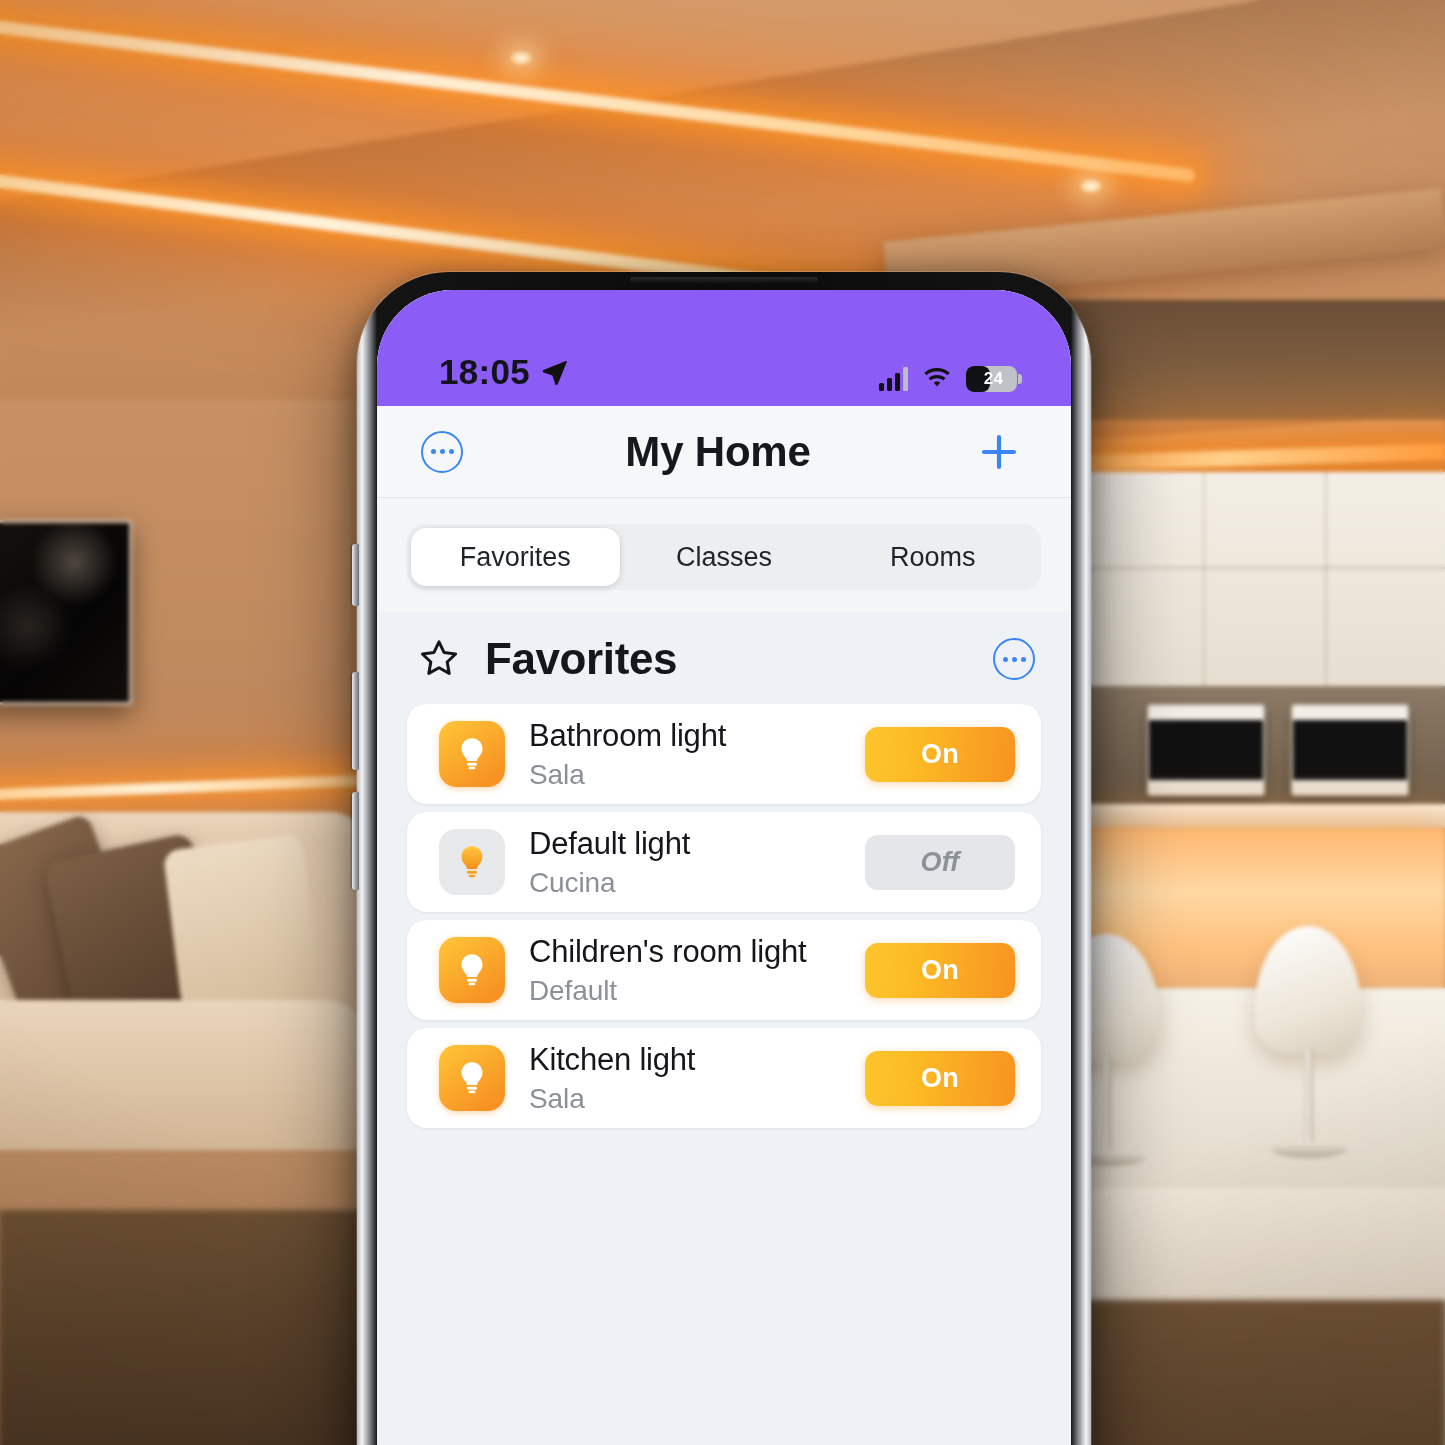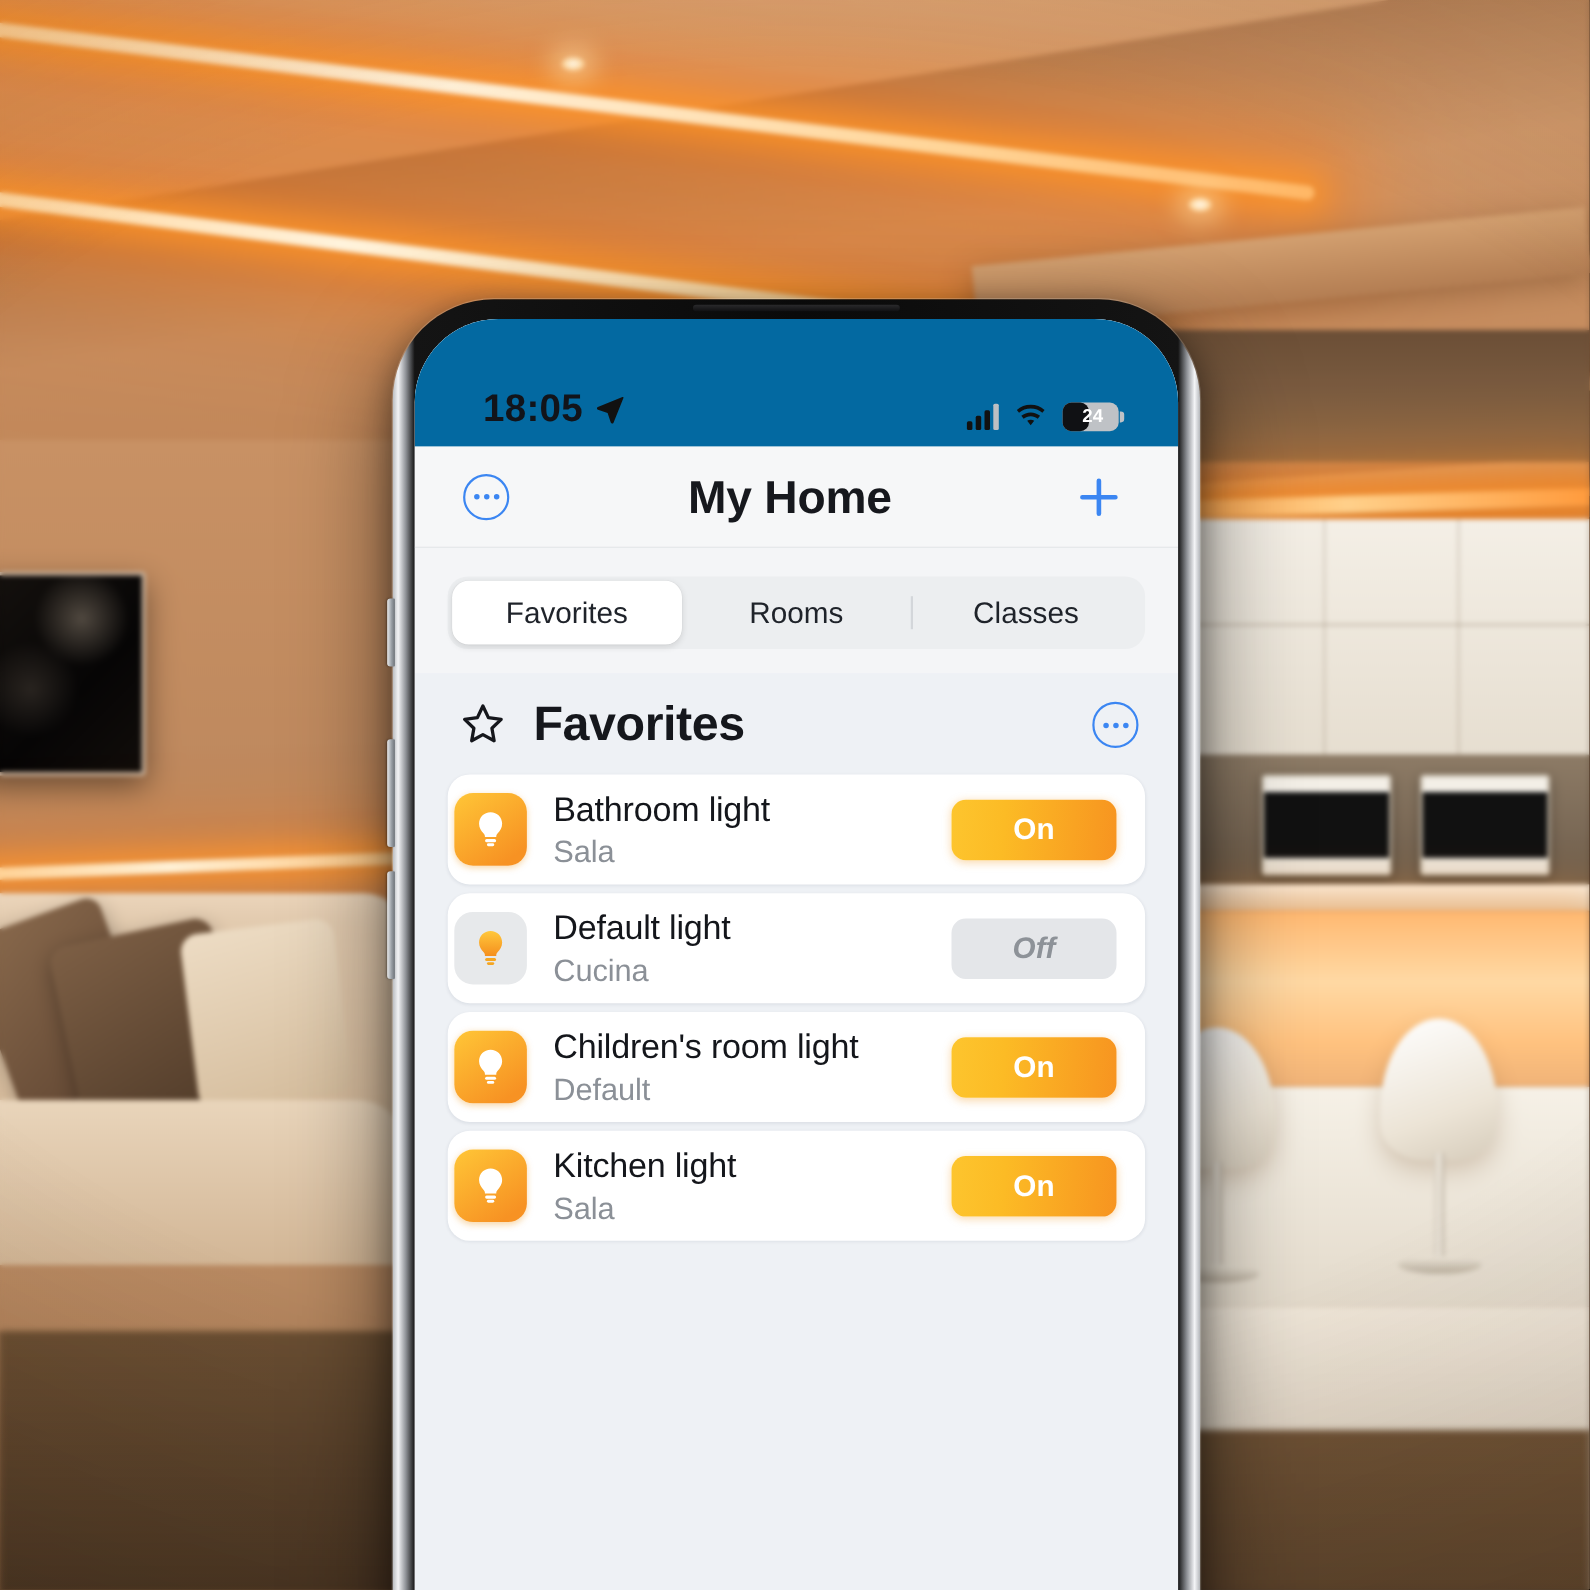--- a/index.html
+++ b/index.html
@@ -236,21 +236,21 @@
   .btn-voldn  { top:520px; height:98px; }
 
   
   .app { position:absolute; inset:0; background:#f4f5f7; display:flex; flex-direction:column; }
 
   
   .statusbar {
     height:116px; padding:0 54px 0 62px;
     display:flex; align-items:flex-end; justify-content:space-between;
     padding-bottom:14px;
-    background:#0369a1;
+    background:#8b5cf6;
   }
   .clock { font-size:35px; font-weight:600; color:#12141a; letter-spacing:.3px; display:flex; align-items:center; gap:9px;}
   .loc-arrow { display:block; }
   .status-right { display:flex; align-items:center; gap:13px; }
   .sig { display:flex; align-items:flex-end; gap:3px; height:24px; }
   .sig i { display:block; width:5px; border-radius:1.5px; background:#111; }
   .sig i:nth-child(1){ height:8px; }
   .sig i:nth-child(2){ height:13px; }
   .sig i:nth-child(3){ height:18px; }
   .sig i:nth-child(4){ height:24px; background:#bdbfc3; }
@@ -318,21 +318,21 @@
     display:flex; align-items:center; justify-content:space-between;
     padding:22px 6px 20px 8px;
   }
   .section-left { display:flex; align-items:center; gap:22px; }
   .section-title { font-size:44px; font-weight:600; color:#15171c; letter-spacing:-.4px; }
 
   .card-list { display:flex; flex-direction:column; gap:8px; }
   .card {
     background:#fff; border-radius:20px;
     height:100px; display:flex; align-items:center;
-    padding:0 26px 0 6px; gap:24px;
+    padding:0 26px 0 32px; gap:24px;
     box-shadow:0 1px 3px rgba(20,30,50,.07);
   }
   .dev-icon {
     width:66px; height:66px; border-radius:17px; flex:0 0 auto;
     display:flex; align-items:center; justify-content:center;
   }
   .dev-icon.on  { background:linear-gradient(145deg,#ffc637,#f79223 85%); box-shadow:0 2px 6px rgba(236,146,20,.35); }
   .dev-icon.off { background:#e7e9eb; }
   .dev-text { flex:1; display:flex; flex-direction:column; gap:5px; min-width:0; }
   .dev-name { font-size:31px; color:#14161b; font-weight:400; letter-spacing:-.2px; white-space:nowrap; }
@@ -453,25 +453,25 @@
           <path d="M12 4.5v15M4.5 12h15" stroke="#3b86f2" stroke-width="2.1" stroke-linecap="round"></path>
         </svg>
       </div>
 
       <div class="seg-wrap">
         <div class="segmented">
           <div class="seg active">
             <span>Favorites</span>
           </div>
           <div class="seg">
-            <span>Rooms</span>
-          </div>
-          <div class="seg">
             <div class="seg-div" style="left:0;"></div>
             <span>Classes</span>
+          </div>
+          <div class="seg">
+            <span>Rooms</span>
           </div>
         </div>
       </div>
 
       <div class="content">
 
         <div class="section-head">
           <div class="section-left">
             <svg width="48" height="48" viewBox="0 0 24 24">
               <path d="M12 3.4l2.5 5.3 5.8.8-4.2 4 1 5.7-5.1-2.8-5.1 2.8 1-5.7-4.2-4 5.8-.8z" fill="none" stroke="#15171c" stroke-width="1.5" stroke-linejoin="round"></path>

